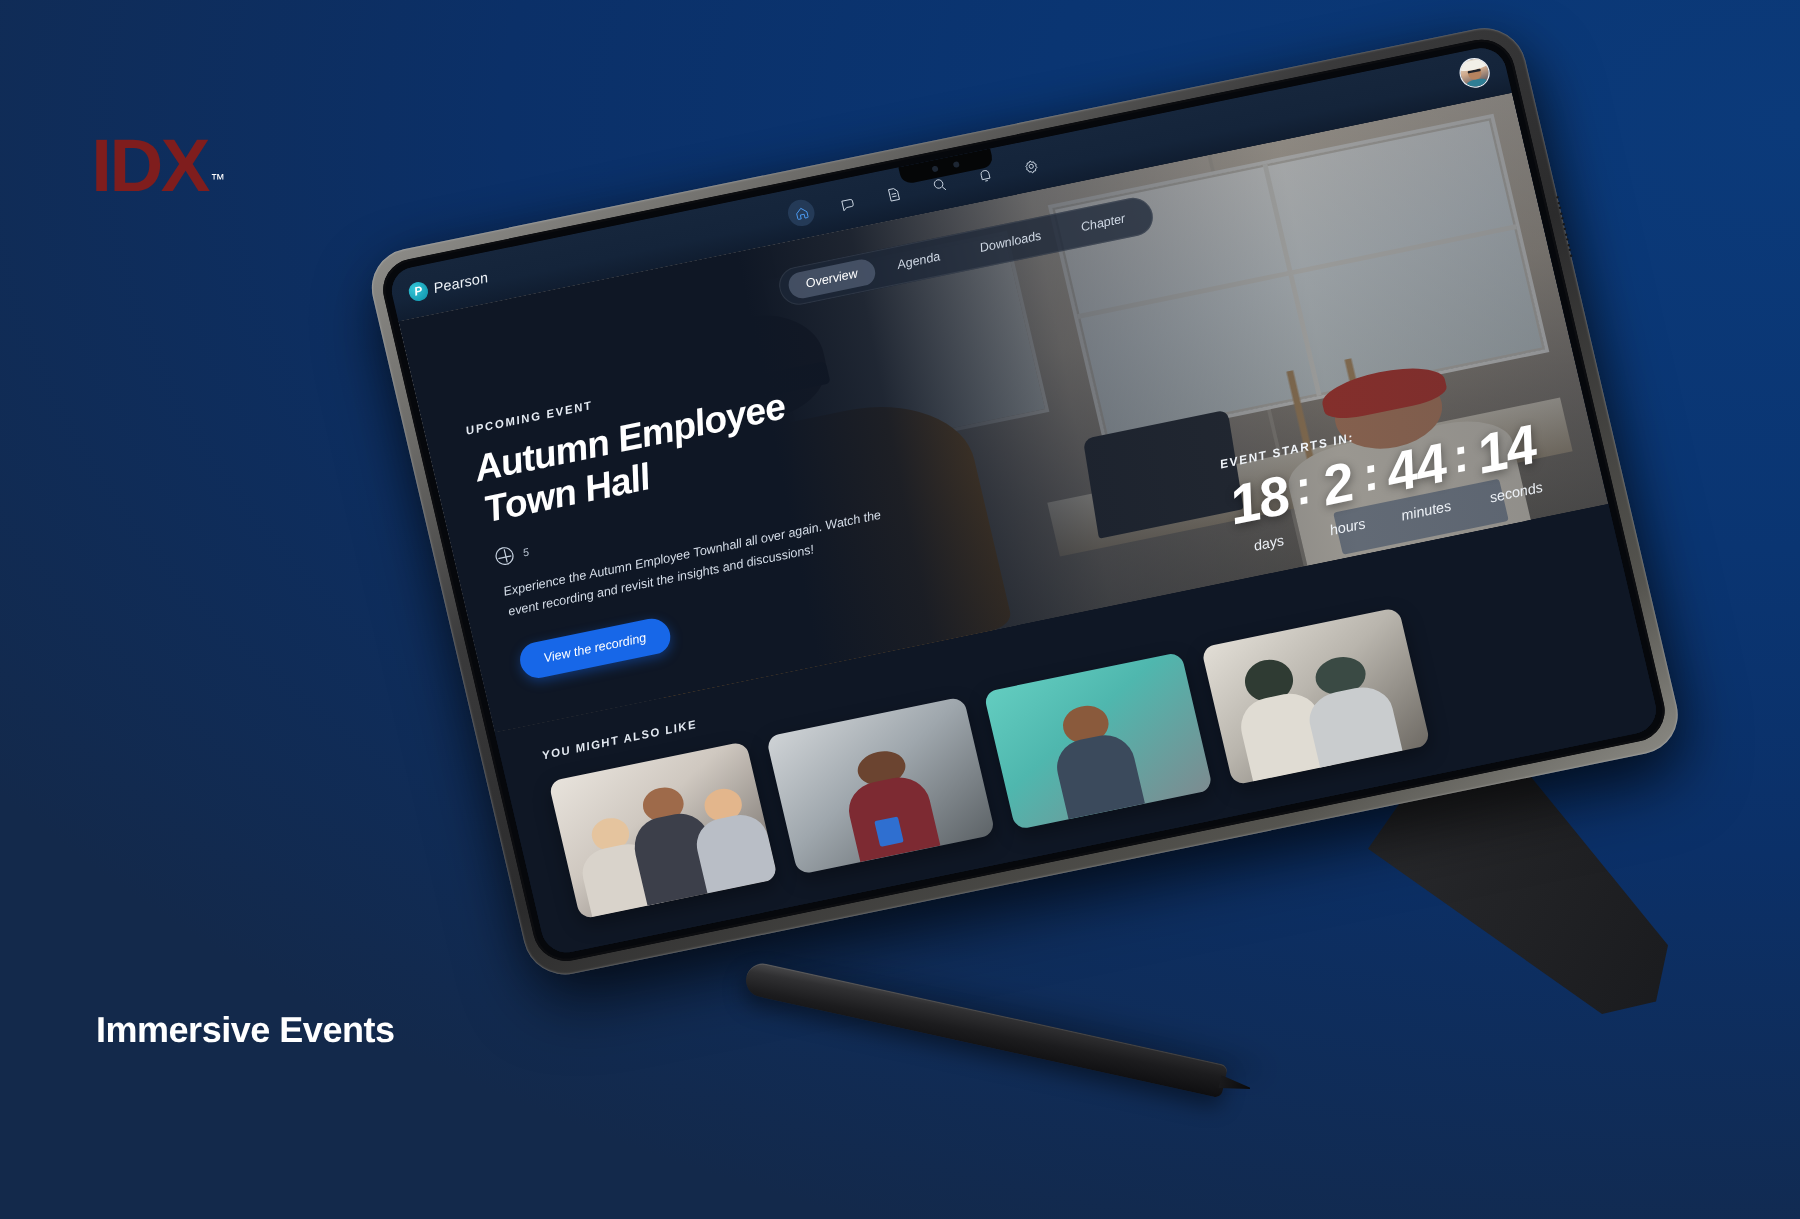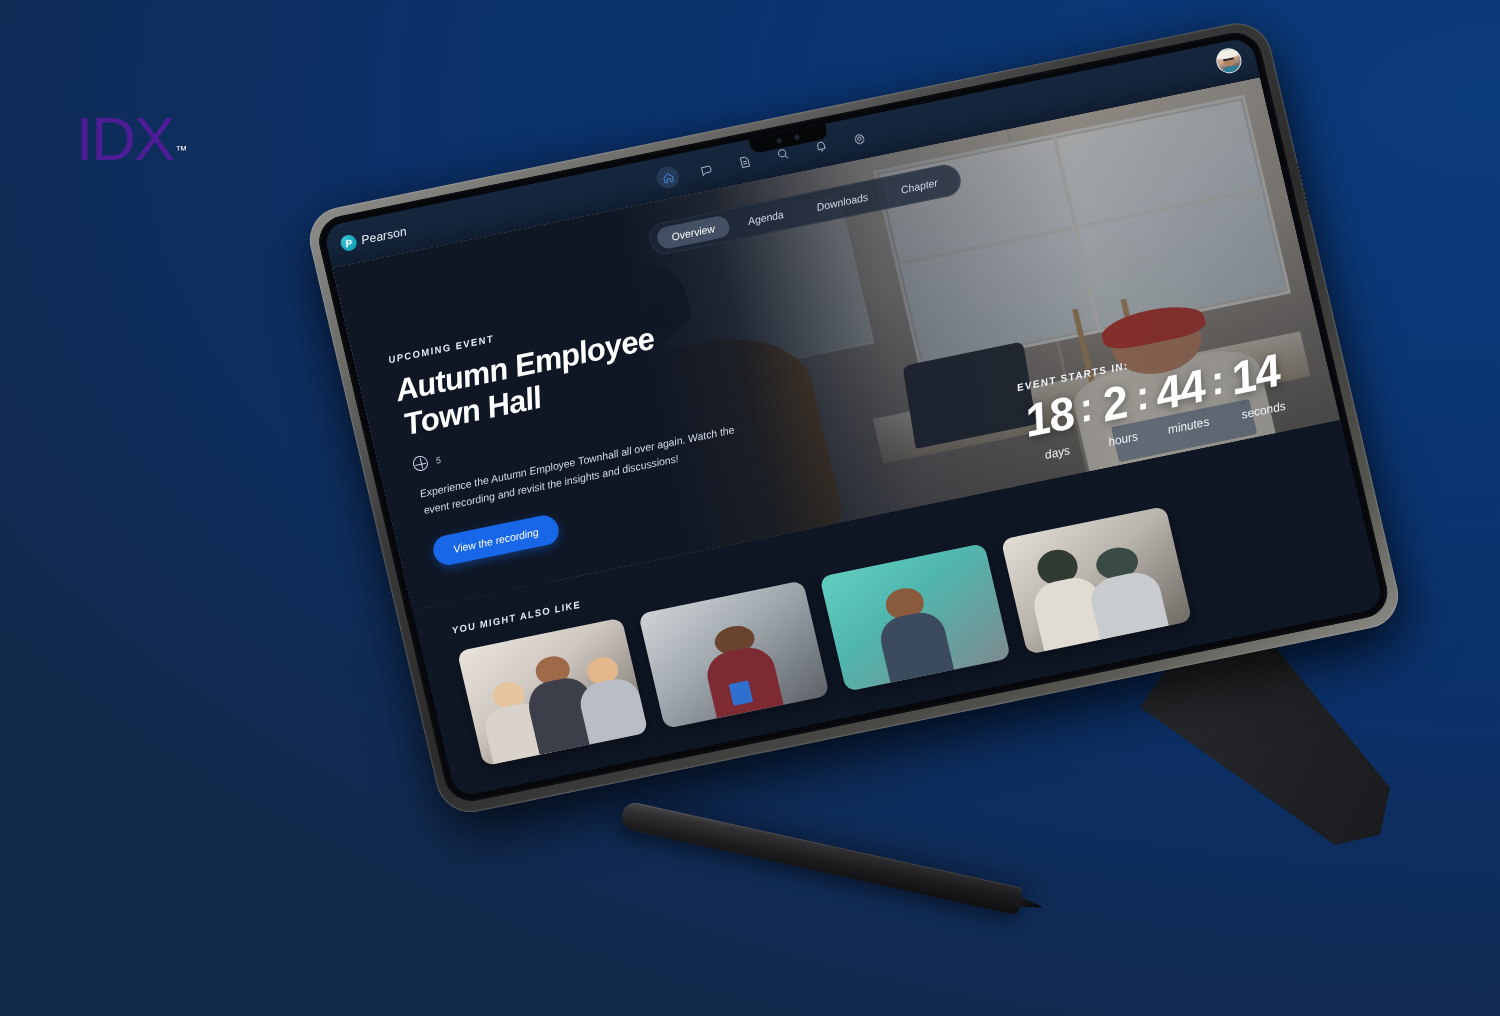--- a/index.html
+++ b/index.html
@@ -8,22 +8,22 @@
     font-family:"Liberation Sans", sans-serif;
     background:
       radial-gradient(120% 100% at 100% 10%, #0b3a7a 0%, #0a3572 35%, #0b3068 60%, #13294b 100%),
       linear-gradient(100deg, #1b3050 0%, #17304f 28%, #0d3369 62%, #073070 100%);
     position:relative;
   }
 
   
   #logo { position:absolute; left:76px; top:108px; }
   #logo .mark {
-    font-size:62px; font-weight:normal; letter-spacing:-2px;
-    color:#4c1d95; font-family:"Liberation Sans", sans-serif;
+    font-size:62px; font-weight:bold; letter-spacing:-2px;
+    color:#7f1d1d; font-family:"Liberation Sans", sans-serif;
     line-height:1; display:inline-block;
   }
   #logo .tm { color:#fff; font-size:12px; vertical-align:super; margin-left:2px; letter-spacing:0; }
 
   #caption { position:absolute; left:80px; top:840px; }
   #caption .t1 { color:#fff; font-size:30px; font-weight:bold; letter-spacing:-0.4px; line-height:1.28; }
   #caption .t2 { color:#eef2f7; font-size:30px; font-weight:300; letter-spacing:-0.2px; line-height:1.34; margin-top:6px; }
 
   
   #scene { position:absolute; inset:0; }
@@ -469,15 +469,16 @@
     </div>
   </div>
 
   <div class="stylus-shadow"></div>
   <div class="stylus">
     <div class="barrel"></div>
     <div class="tip"></div>
   </div>
 
   <div id="caption">
+    <div class="t1">Immersive Events</div>
   </div>
 
 </div>
 
 </body></html>

